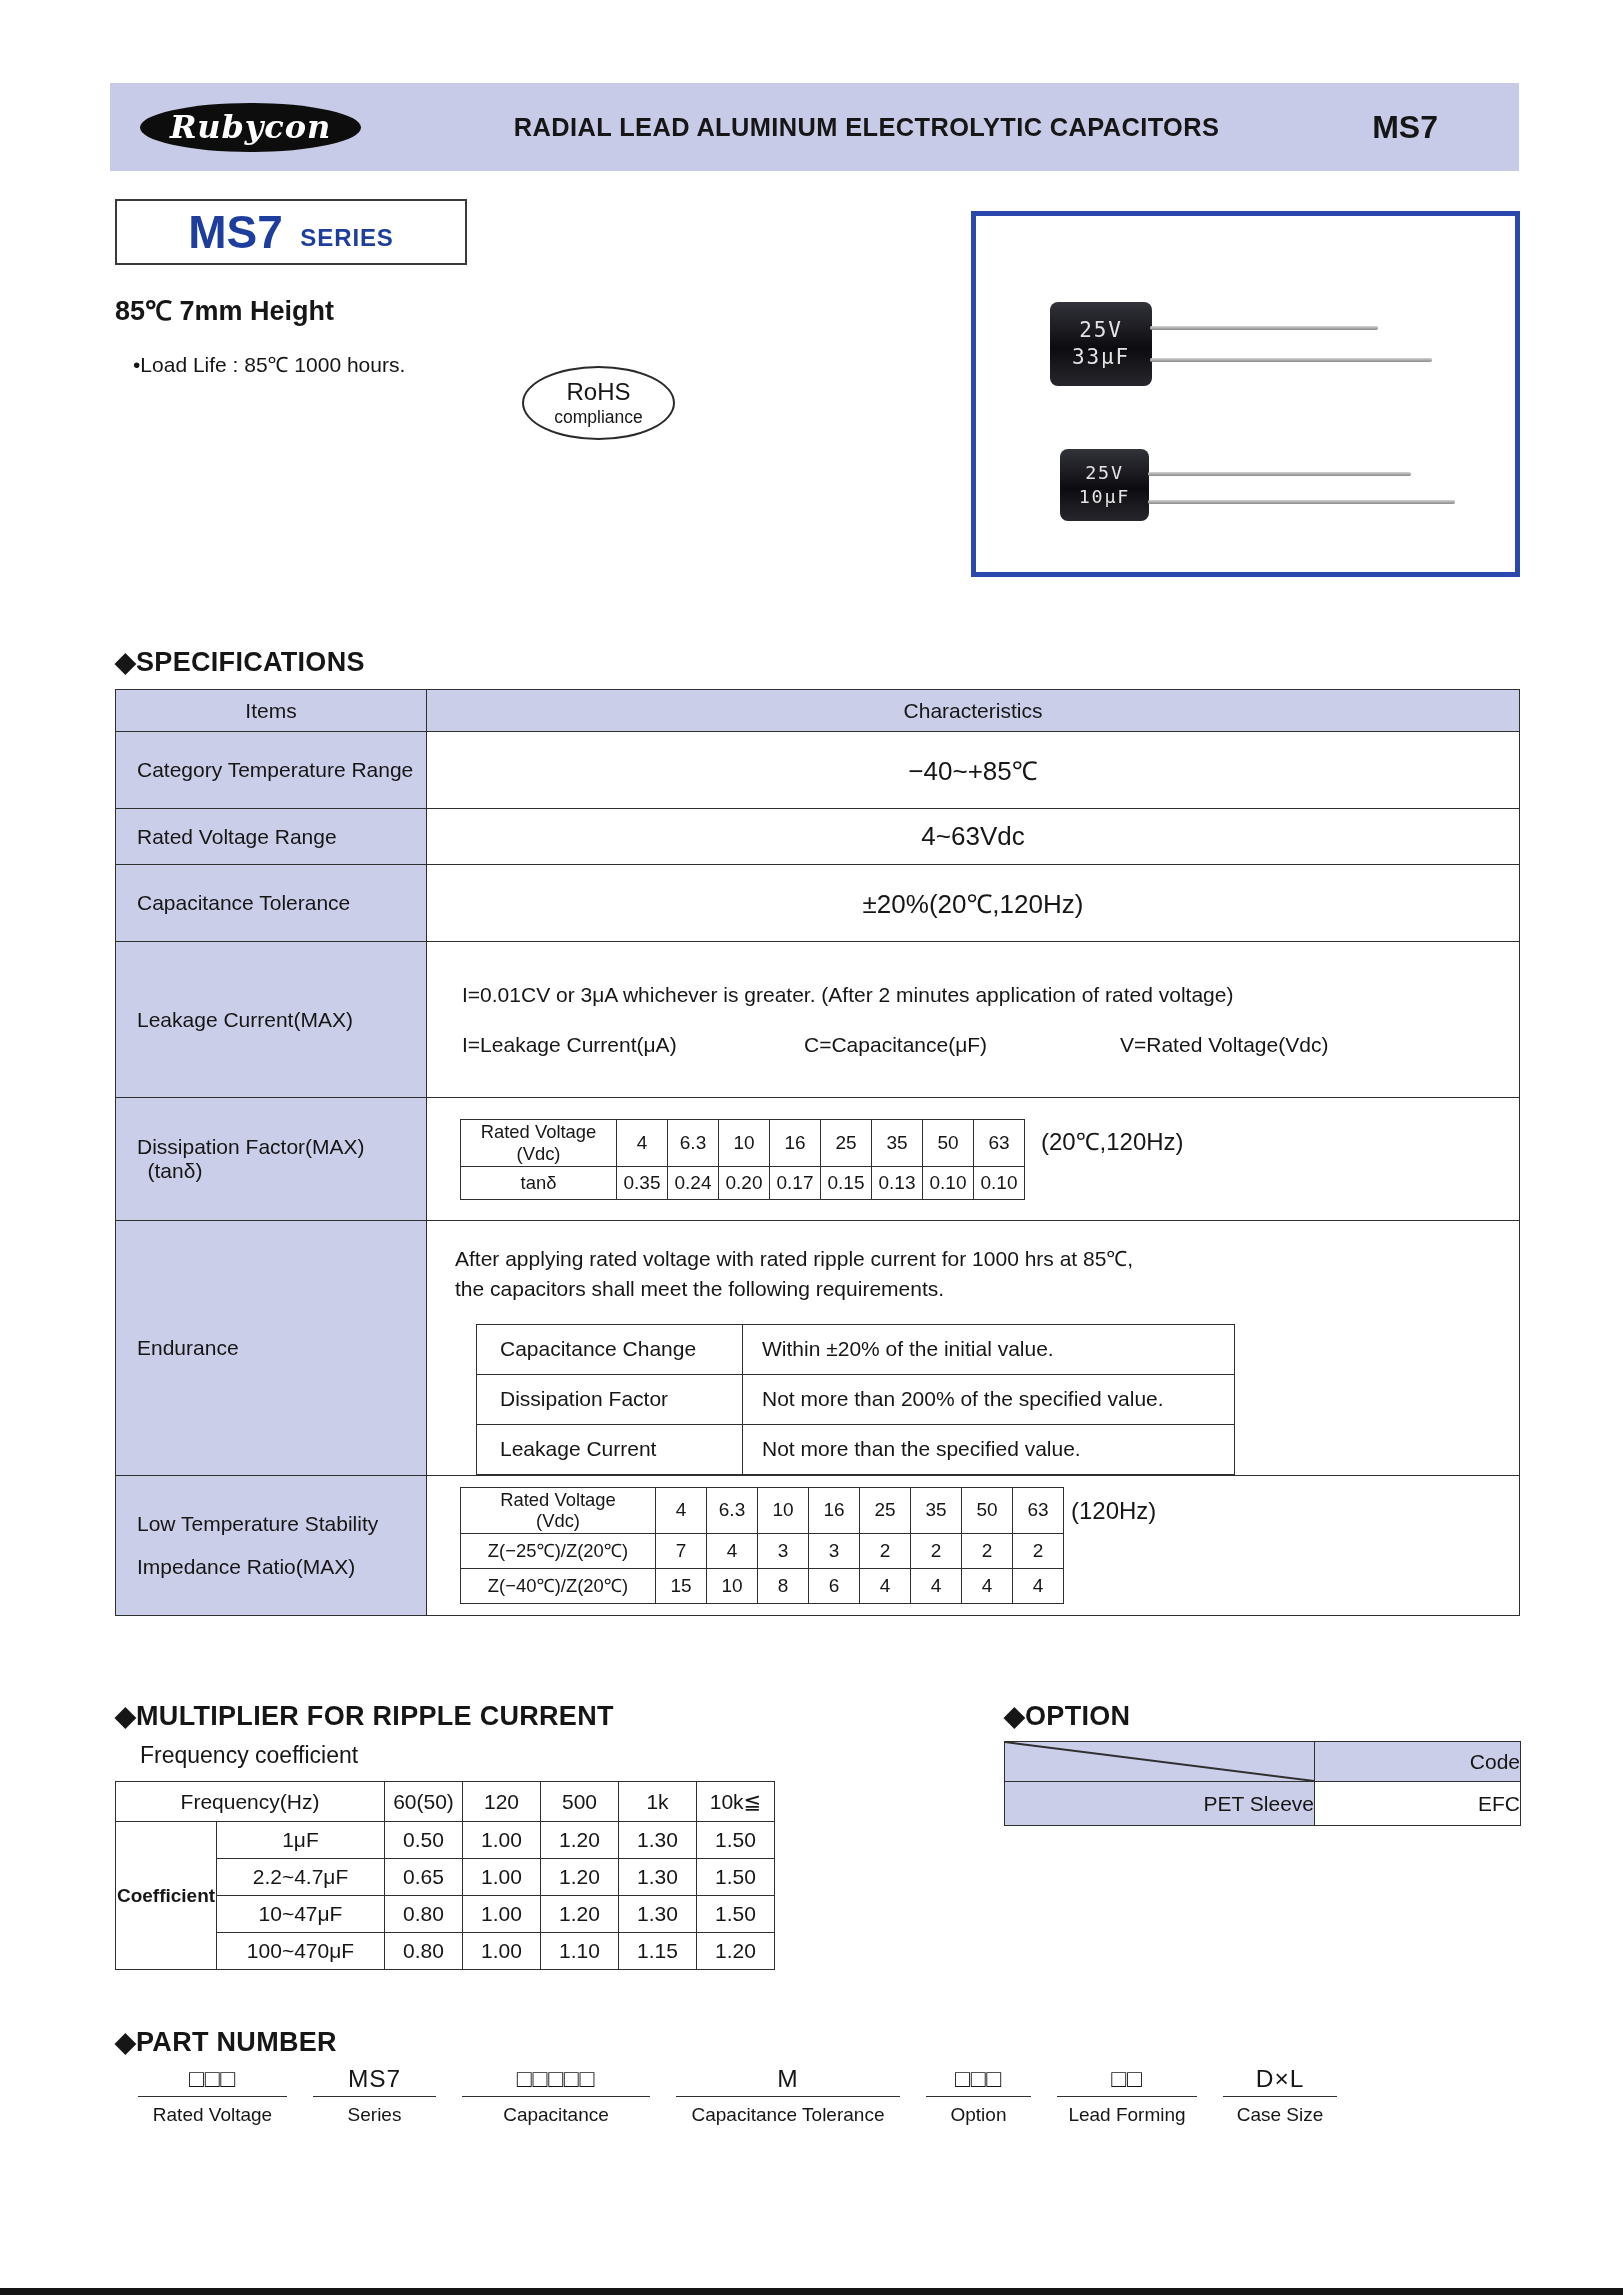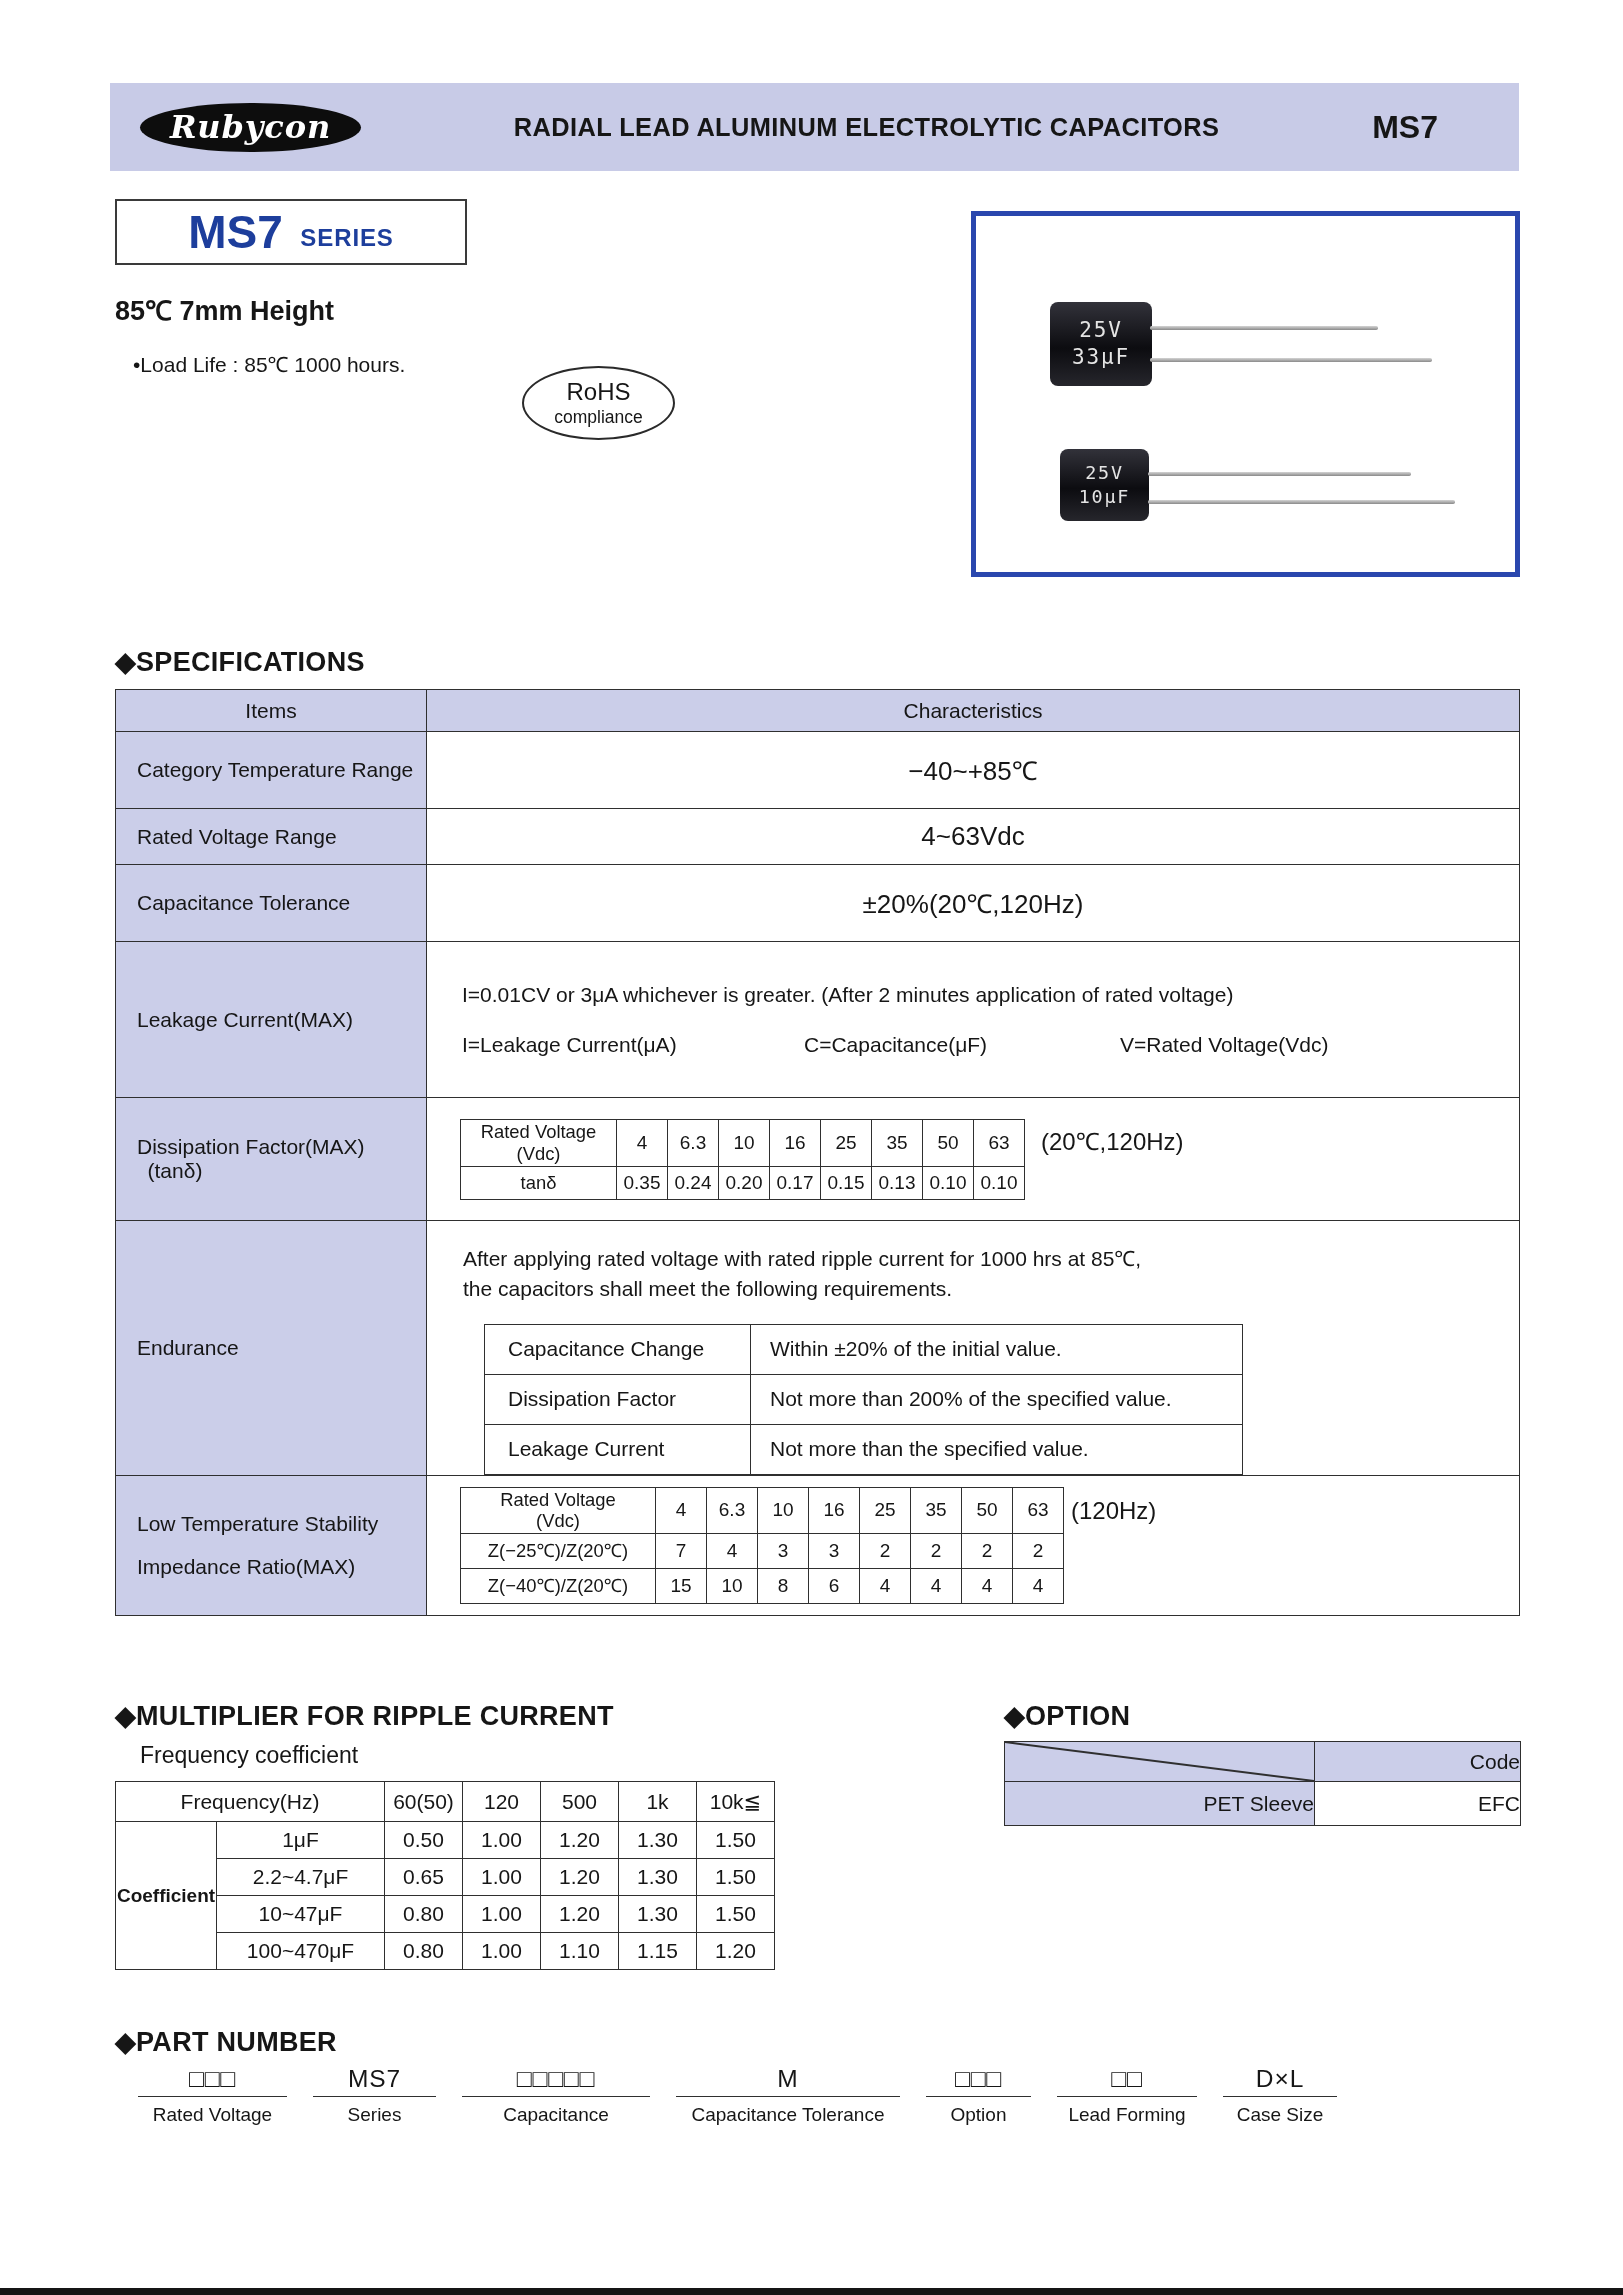--- a/index.html
+++ b/index.html
@@ -58,21 +58,21 @@
 
   .inner td { border: 1.8px solid #2f2f2f; text-align: center; font-size: 19px; background: #ffffff; }
   .diss-cell { position: relative; }
   .diss-inner { margin-left: 33px; }
   .diss-inner .ih { width: 156px; font-size: 18.4px; line-height: 1.15; }
   .diss-inner td { width: 51px; }
   .cond { position: absolute; font-size: 24px; }
   .cond-diss { left: 614px; top: 26px; }
   .cond-lt { left: 644px; top: 21px; }
 
-  .end-cell { padding: 23px 0 0 36px; vertical-align: top !important; }
+  .end-cell { padding: 23px 0 0 28px; vertical-align: top !important; }
   .end-p { font-size: 21px; line-height: 1.45; }
   .end-inner { margin: 19px 0 0 21px; }
   .end-inner td { font-size: 21px; height: 50px; text-align: left; }
   .end-item { width: 266px; padding-left: 23px; }
   .end-val { width: 492px; padding-left: 19px; }
 
   .lt-cell { position: relative; }
   .lt-inner { margin-left: 33px; }
   .lt-inner .ih { width: 195px; font-size: 18.4px; line-height: 1.15; }
   .lt-inner td { width: 51px; }

